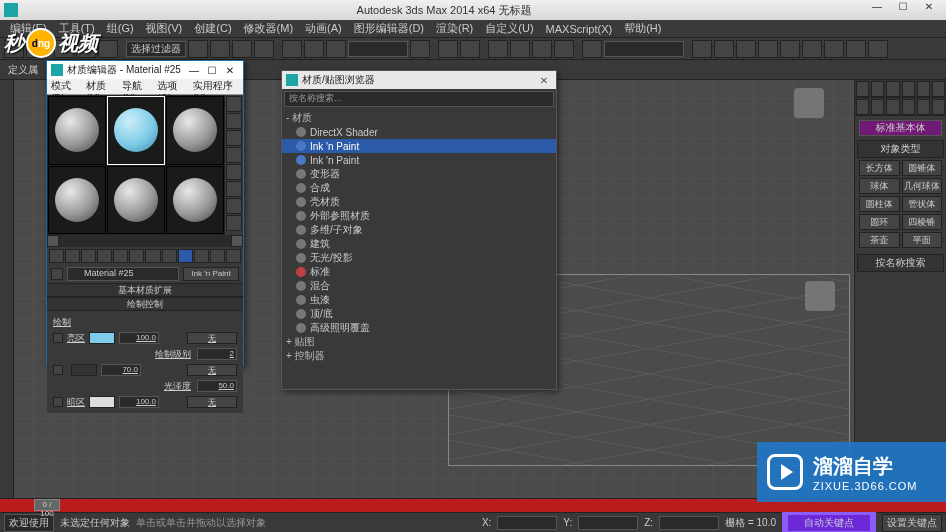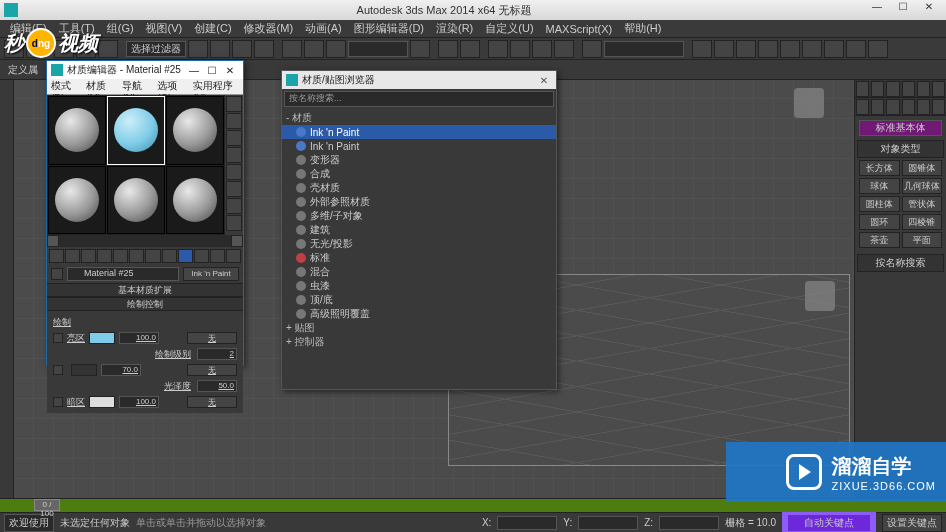--- a/index.html
+++ b/index.html
@@ -46,21 +46,21 @@
 .rp-tabs { height: 18px; background: #333; display: flex; border-bottom: 1px solid #222; }
 .rp-tabs .t { width: 14px; height: 16px; background: #444; border: 1px solid #222; margin: 1px; }
 .rp-dd { margin: 4px; height: 16px; background: #701a75; border: 1px solid #555; color: #ccc; text-align: center; font-size: 10px; }
 .rp-section { margin: 4px 2px; }
 .rp-section .hdr { background: #333; color: #ccc; text-align: center; font-size: 10px; padding: 1px; border: 1px solid #222; }
 .rp-section .grid2 { display: grid; grid-template-columns: 1fr 1fr; gap: 2px; padding: 2px; }
 .rp-section .grid2 button { height: 16px; background: #444; border: 1px solid #222; color: #ccc; font-size: 9px; }
 
 
 .bottom { position: absolute; bottom: 0; left: 0; right: 0; }
-.timeline { height: 14px; background: #4d7c0f; border-top: 1px solid #222; position: relative; padding-left: 68px; }
+.timeline { height: 14px; background: #b91c1c; border-top: 1px solid #222; position: relative; padding-left: 68px; }
 .timeline .marker { position:absolute; left:34px; top:0; width:26px; height:12px; background:#666; border:1px solid #888; font-size:8px; text-align:center; }
 .status { height: 20px; background: #393939; border-top: 1px solid #222; display: flex; align-items: center; padding: 0 4px; font-size: 10px; gap: 6px; }
 .status .spacer { flex: 1; }
 .status .field { width: 60px; height: 14px; background: #2a2a2a; border: 1px solid #555; }
 
 
 .mat-editor { position: absolute; left: 46px; top: 60px; width: 198px; height: 306px; background: #393939; border: 1px solid #1a6aa8; box-shadow: 2px 2px 6px rgba(0,0,0,.5); z-index: 20; }
 .mat-editor .me-title { height: 18px; background: #fff; display: flex; align-items: center; padding: 0 4px; color: #222; font-size: 10px; }
 .mat-editor .me-title .ico { width: 12px; height: 12px; background: #1ba5a8; margin-right: 4px; }
 .mat-editor .me-title .sp { flex: 1; }
@@ -105,21 +105,21 @@
 .mat-browser .mb-item.h0 { padding-left: 4px; color:#bbb; }
 .mat-browser .mb-item.hl { background: #2a5aa8; color: #fff; }
 .mat-browser .mb-item .ic { width: 10px; height: 10px; margin-right: 4px; border-radius: 50%; background: #777; }
 .mat-browser .mb-item .ic.r { background:#c04040; }
 .mat-browser .mb-item .ic.b { background:#4a78c8; }
 
 
 .logo-tl { position: absolute; left: 2px; top: 28px; z-index: 40; display: flex; align-items: center; }
 .logo-tl .circ { width: 30px; height: 30px; border-radius: 50%; background: #ffb400; display: flex; align-items: center; justify-content: center; font-weight: bold; color: #004; font-size: 12px; border: 2px solid #fff; }
 .logo-tl .txt { color: #fff; font-size: 20px; font-weight: bold; font-style: italic; text-shadow: 1px 1px 2px #000; margin: 0 2px; }
-.logo-br { position: absolute; right: 0; bottom: 30px; width: 220px; height: 60px; background: rgba(30,120,200,.9); z-index: 40; display: flex; align-items: center; padding: 0 10px; gap: 10px; justify-content: flex-end; }
+.logo-br { position: absolute; right: 0; bottom: 30px; width: 189px; height: 60px; background: rgba(30,120,200,.9); z-index: 40; display: flex; align-items: center; padding: 0 10px; gap: 10px; }
 .logo-br .play { width: 36px; height: 36px; border: 3px solid #fff; border-radius: 8px; display: flex; align-items: center; justify-content: center; }
 .logo-br .play::after { content: ""; border-left: 12px solid #fff; border-top: 8px solid transparent; border-bottom: 8px solid transparent; margin-left: 3px; }
 .logo-br .col { display: flex; flex-direction: column; }
 .logo-br .big { color: #fff; font-size: 20px; font-weight: bold; }
 .logo-br .small { color: #fff; font-size: 11px; letter-spacing: 1px; }
 </style>
 </head>
 <body>
 
 <div class="title-bar">
@@ -379,20 +379,24 @@
     <div class="ico"></div>
     <span>材质/贴图浏览器</span>
     <div class="sp"></div>
     <div class="x">✕</div>
   </div>
   <div class="mb-search">按名称搜索...</div>
   <div class="mb-list" id="mb-list">
       <div class="mb-item h0">
         <span>- 材质</span>
       </div>
+      <div class="mb-item">
+        <span class="ic"></span>
+        <span>DirectX Shader</span>
+      </div>
       <div class="mb-item hl">
         <span class="ic b"></span>
         <span>Ink 'n Paint</span>
       </div>
       <div class="mb-item">
         <span class="ic b"></span>
         <span>Ink 'n Paint</span>
       </div>
       <div class="mb-item">
         <span class="ic"></span>

